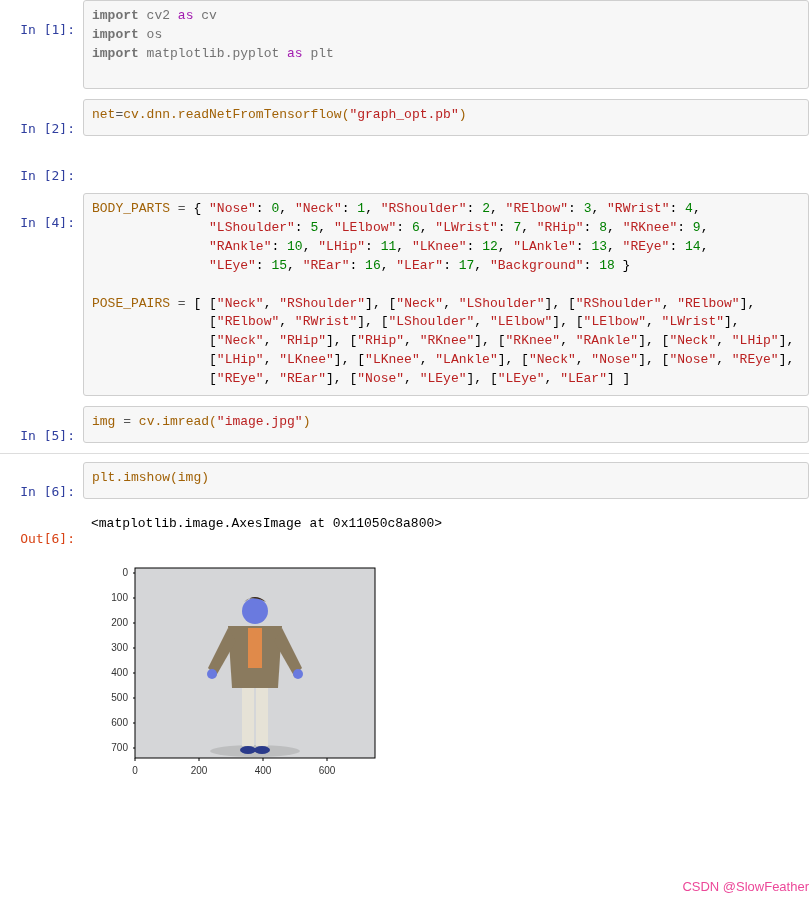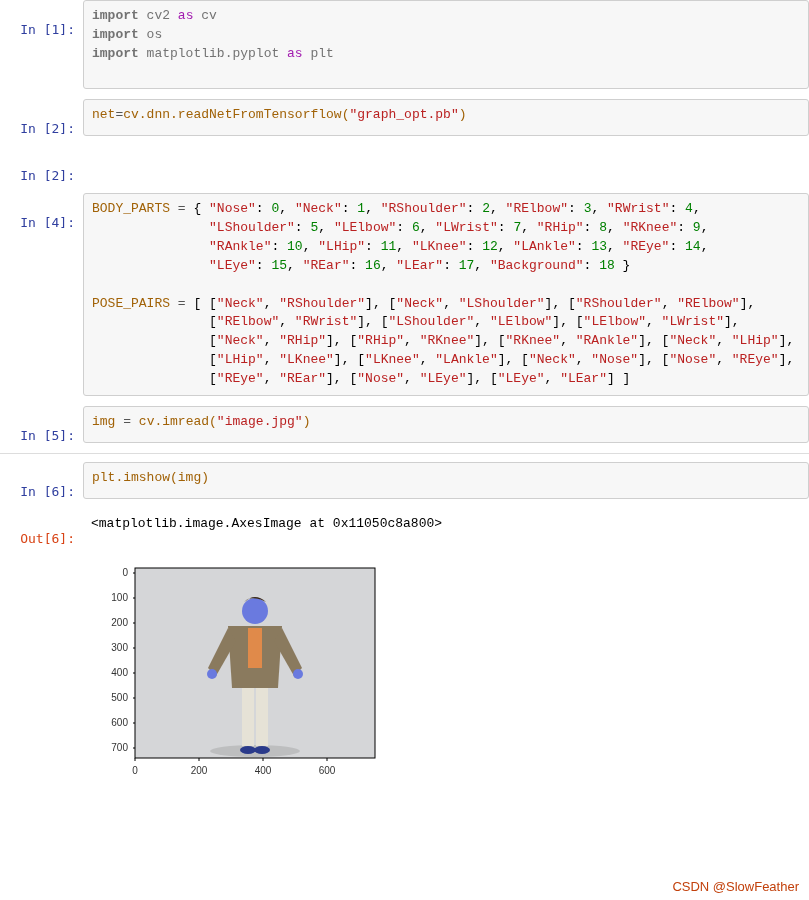--- a/index.html
+++ b/index.html
@@ -53,23 +53,23 @@
   .mod { color: #737373; }
   .punct { color: #000; }
   .eq { color: #555; }
   .hr {
     border: none;
     border-top: 1px solid #ddd;
     margin: 8px 0;
   }
   .watermark {
     position: fixed;
-    right: 10px;
+    right: 0;
     bottom: 6px;
-    color: #c2410c;
+    color: #ec4899;
     font-family: Arial, sans-serif;
     font-size: 13px;
     pointer-events: none;
   }
   
   .plot-wrap {
     margin-left: 100px;
     margin-top: 4px;
   }
   svg text { font-family: Arial, sans-serif; font-size: 10px; fill:#333;}

